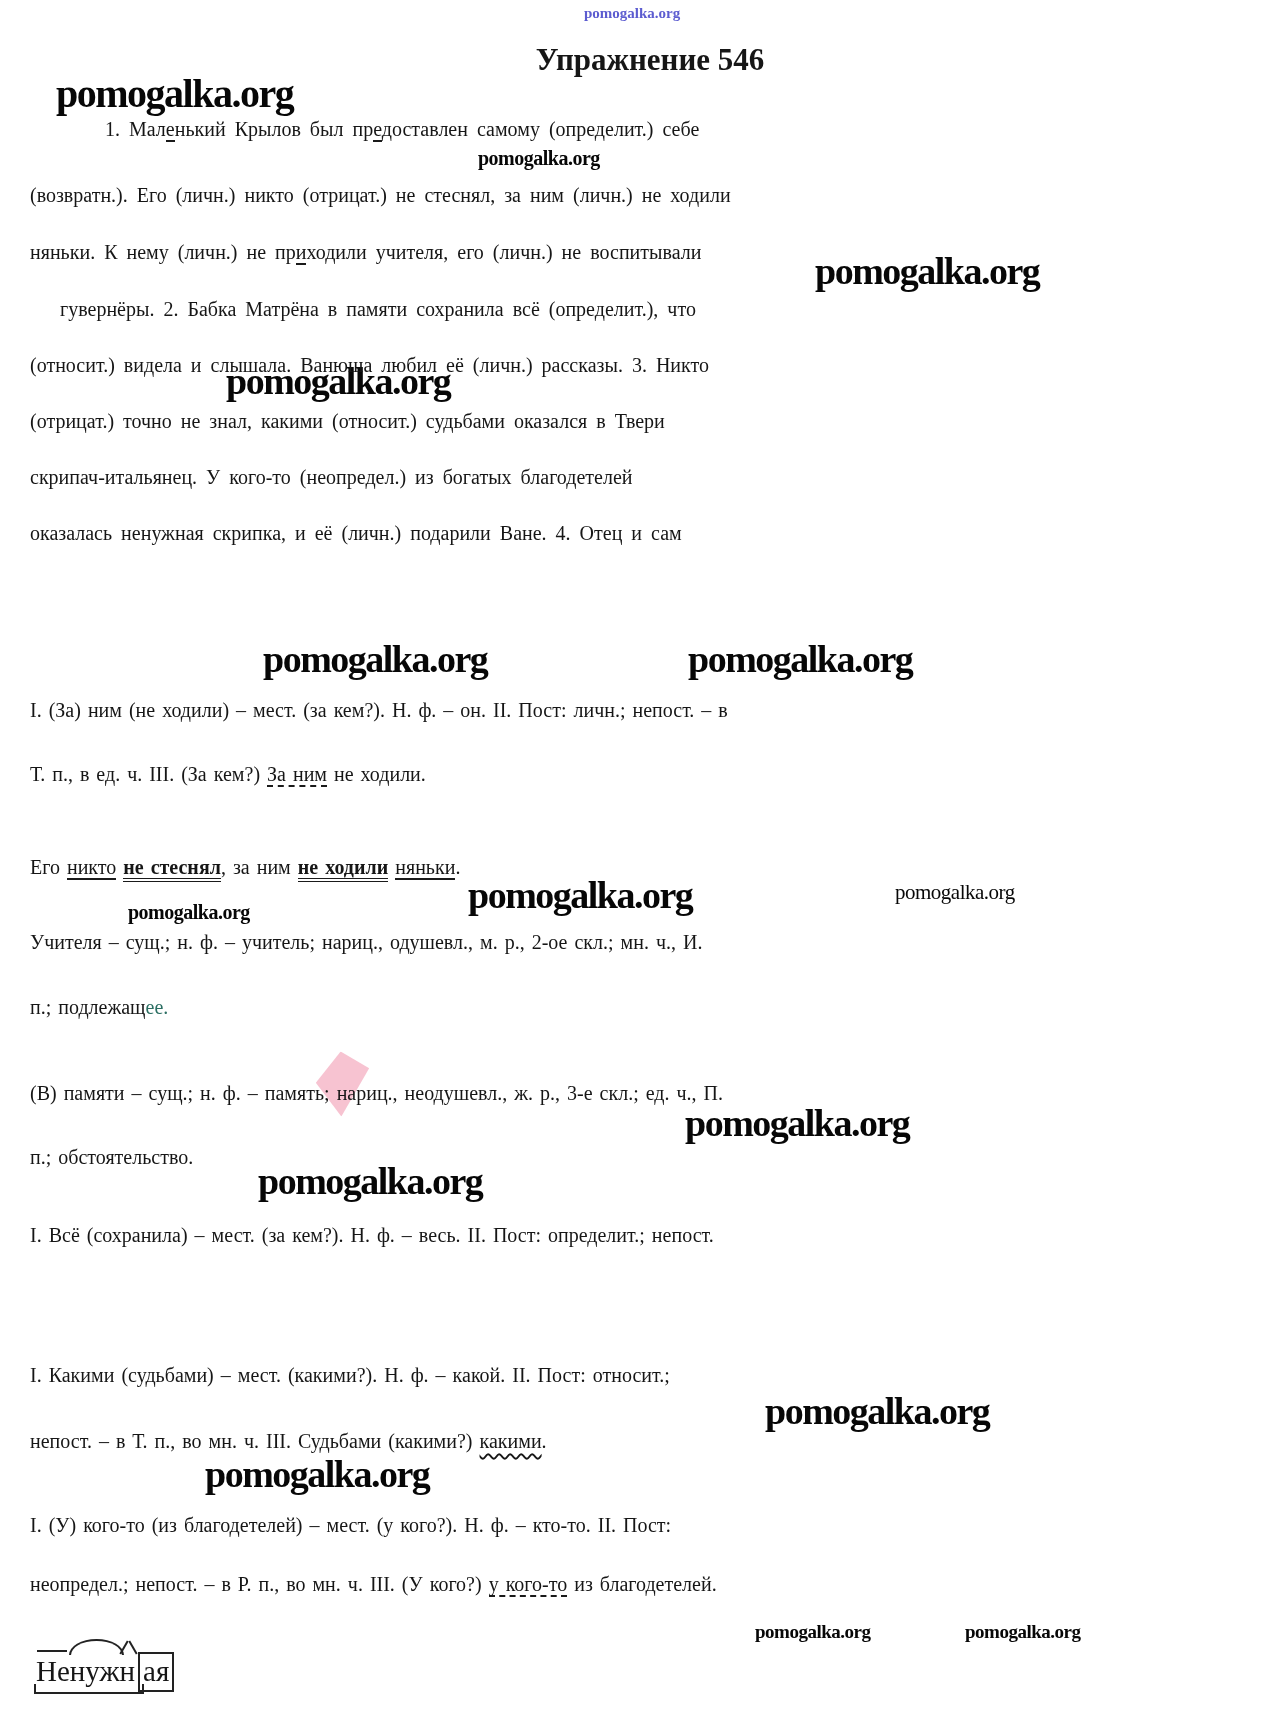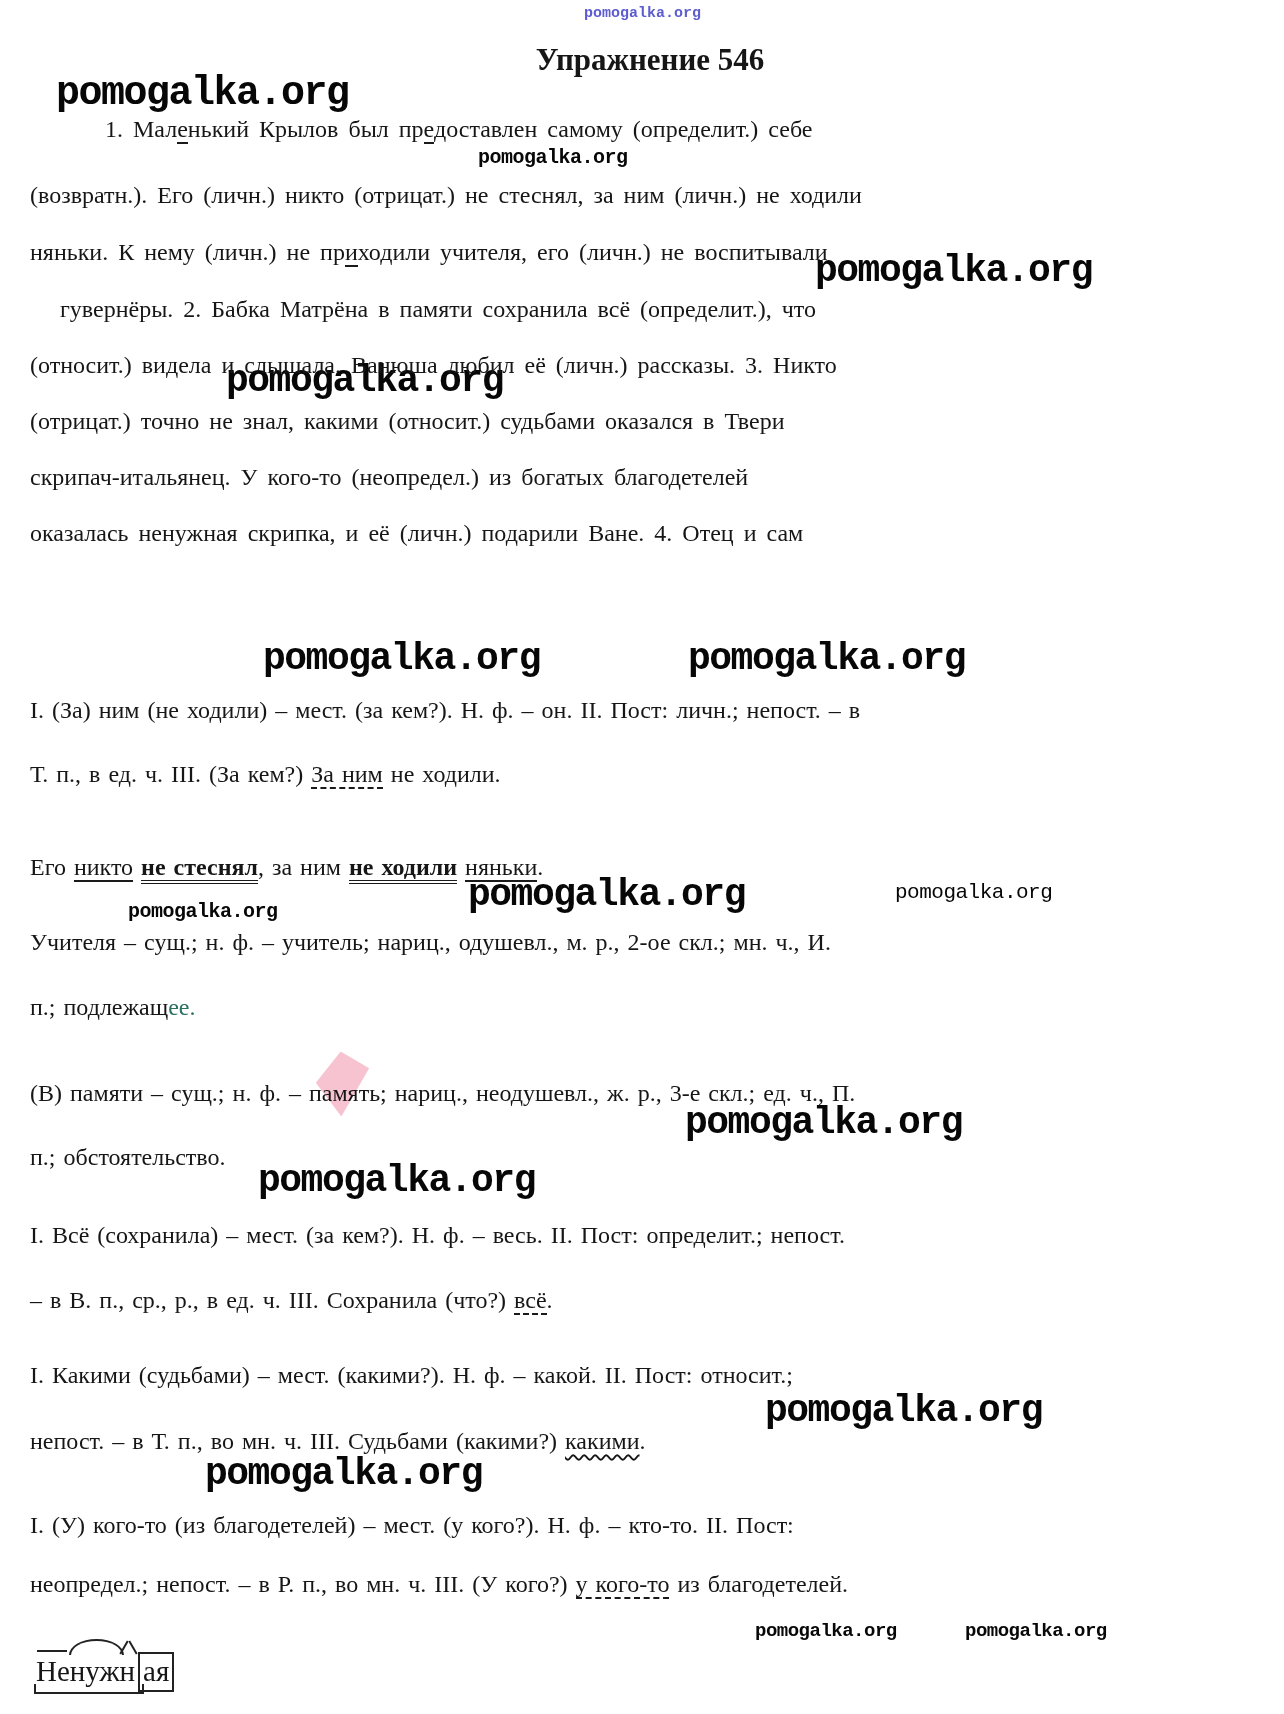--- a/index.html
+++ b/index.html
@@ -2,27 +2,27 @@
 <html><head>
 <meta charset="utf-8">
 <style>
   html,body{margin:0;padding:0;background:#e8e8e8;}
   .page{
     position:relative;width:1284px;height:1714px;background:#ffffff;
     font-family:"Liberation Serif","DejaVu Serif",serif;color:#161616;
     overflow:hidden;margin:0 auto;
   }
   .line{
-    position:absolute;white-space:nowrap;font-size:24px;line-height:34px;
+    position:absolute;white-space:nowrap;font-size:20px;line-height:34px;
     z-index:3;word-spacing:2px;
   }
   .para{word-spacing:4px;}
   
   .wm{
-    position:absolute;font-family:Liberation Mono, monospace;
+    position:absolute;font-family:Liberation Serif, serif;
     font-weight:bold;color:#070707;white-space:nowrap;z-index:2;line-height:1;
   }
   .wm-xl{font-size:40px;letter-spacing:-1.5px;}
   .wm-lg{font-size:38px;letter-spacing:-1.5px;}
   .wm-md{font-size:20px;letter-spacing:-0.5px;}
   .wm-sm{font-size:21px;font-weight:normal;letter-spacing:-0.5px;}
   .wm-xs{font-size:19px;font-weight:600;letter-spacing:-0.5px;}
   .wm-blue{font-size:15px;color:#4040c8;font-weight:bold;opacity:.85;}
   
   .u  {border-bottom:2px solid #1a1a1a;}
@@ -102,21 +102,20 @@
   <div class="line" style="left:30px;top:757px;"><span>Т. п., в ед. ч. III. (За кем?) </span><span class="da">За ним</span><span> не ходили.</span></div>
 
   <div class="line" style="left:30px;top:850px;"><span>Его </span><span class="u">никто</span><span> </span><span class="du">не стеснял</span><span>, за ним </span><span class="du">не ходили</span><span> </span><span class="u">няньки</span><span>.</span></div>
 
   <div class="line" style="left:30px;top:925px;"><span>Учителя – сущ.; н. ф. – учитель; нариц., одушевл., м. р., 2-ое скл.; мн. ч., И.</span></div>
   <div class="line" style="left:30px;top:990px;"><span>п.; подлежащ</span><span class="teal">ее.</span></div>
   <div class="line" style="left:30px;top:1076px;"><span>(В) памяти – сущ.; н. ф. – память; нариц., неодушевл., ж. р., 3-е скл.; ед. ч., П.</span></div>
   <div class="line" style="left:30px;top:1140px;"><span>п.; обстоятельство.</span></div>
 
   <div class="line" style="left:30px;top:1218px;"><span>I. Всё (сохранила) – мест. (за кем?). Н. ф. – весь. II. Пост: определит.; непост.</span></div>
-  <div class="line" style="left:30px;top:1283px;"><span>– в В. п., ср., р., в ед. ч. III. Сохранила (что?) </span><span class="da">всё</span><span>.</span></div>
 
   <div class="line" style="left:30px;top:1358px;"><span>I. Какими (судьбами) – мест. (какими?). Н. ф. – какой. II. Пост: относит.;</span></div>
   <div class="line" style="left:30px;top:1424px;"><span>непост. – в Т. п., во мн. ч. III. Судьбами (какими?) </span><span class="wv">какими</span><span>.</span></div>
 
   <div class="line" style="left:30px;top:1508px;"><span>I. (У) кого-то (из благодетелей) – мест. (у кого?). Н. ф. – кто-то. II. Пост:</span></div>
   <div class="line" style="left:30px;top:1567px;"><span>неопредел.; непост. – в Р. п., во мн. ч. III. (У кого?) </span><span class="da">у кого-то</span><span> из благодетелей.</span></div>
 
   <div class="mw">
     <span class="seg mw-prefix">Не</span><span class="seg mw-root">нуж</span><span class="seg mw-sfx">н</span><span class="seg mw-end">ая</span>
     <span class="mw-stem"></span>

